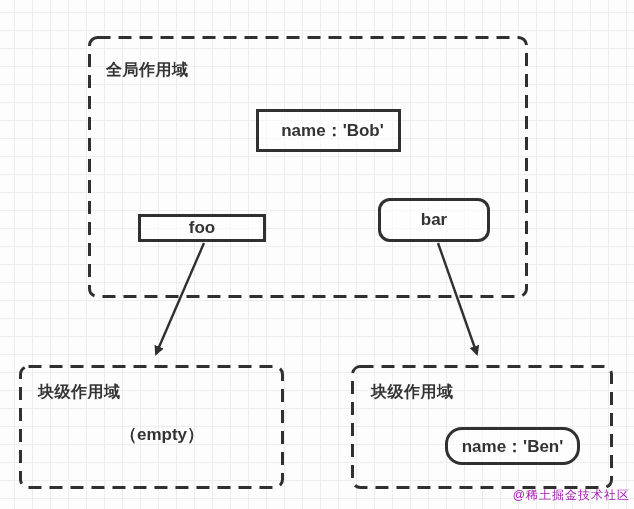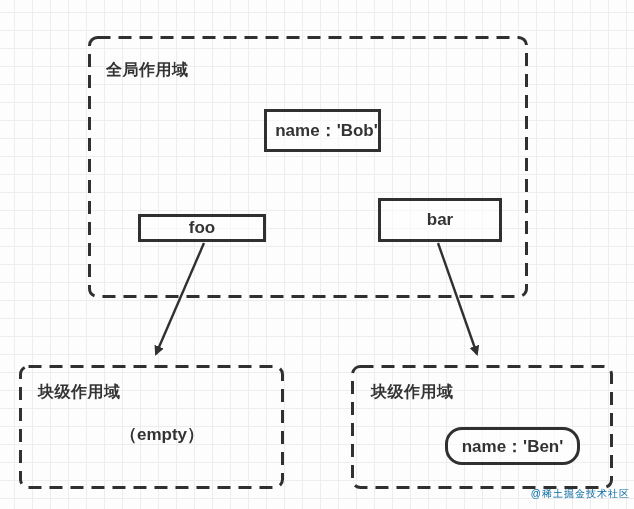--- a/index.html
+++ b/index.html
@@ -34,41 +34,41 @@
     display: flex;
     align-items: center;
     justify-content: center;
     border: 3px solid #303030;
     background: rgba(255,255,255,0.55);
     font-size: 17px;
     font-weight: bold;
     color: #333333;
     white-space: pre;
   }
-  .bob-box   { left: 264px; top: 109px; width: 117px; height: 43px; padding-left: 8px; }
+  .bob-box   { left: 256px; top: 109px; width: 145px; height: 43px; padding-left: 8px; }
   .foo-box   { left: 138px; top: 214px; width: 128px; height: 28px; }
-  .bar-box   { left: 378px; top: 198px; width: 124px; height: 44px; }
+  .bar-box   { left: 378px; top: 198px; width: 112px; height: 44px; border-radius: 12px; }
   .ben-box   { left: 445px; top: 427px; width: 135px; height: 38px; border-radius: 17px; }
   .global-title      { left: 106px; top: 60px; }
   .left-block-title  { left: 38px;  top: 382px; font-size: 16px; }
   .right-block-title { left: 371px; top: 382px; font-size: 16px; }
   .empty-text {
     position: absolute;
     left: 20px; top: 423px; width: 268px;
     text-align: center;
     font-size: 17px;
     font-weight: bold;
     color: #333333;
     padding-left: 16px;
   }
   .watermark {
     position: absolute;
     right: 4px; top: 487px;
-    font-size: 10px;
-    color: #0369a1;
+    font-size: 12px;
+    color: #a21caf;
     letter-spacing: 1px;
     white-space: nowrap;
   }
 </style>
 </head>
 <body>
 
 <svg class="overlay" viewBox="0 0 634 509" xmlns="http://www.w3.org/2000/svg">
   <defs>
     <marker id="arrowhead" markerWidth="11" markerHeight="11" refX="8" refY="5" orient="auto" markerUnits="userSpaceOnUse">

